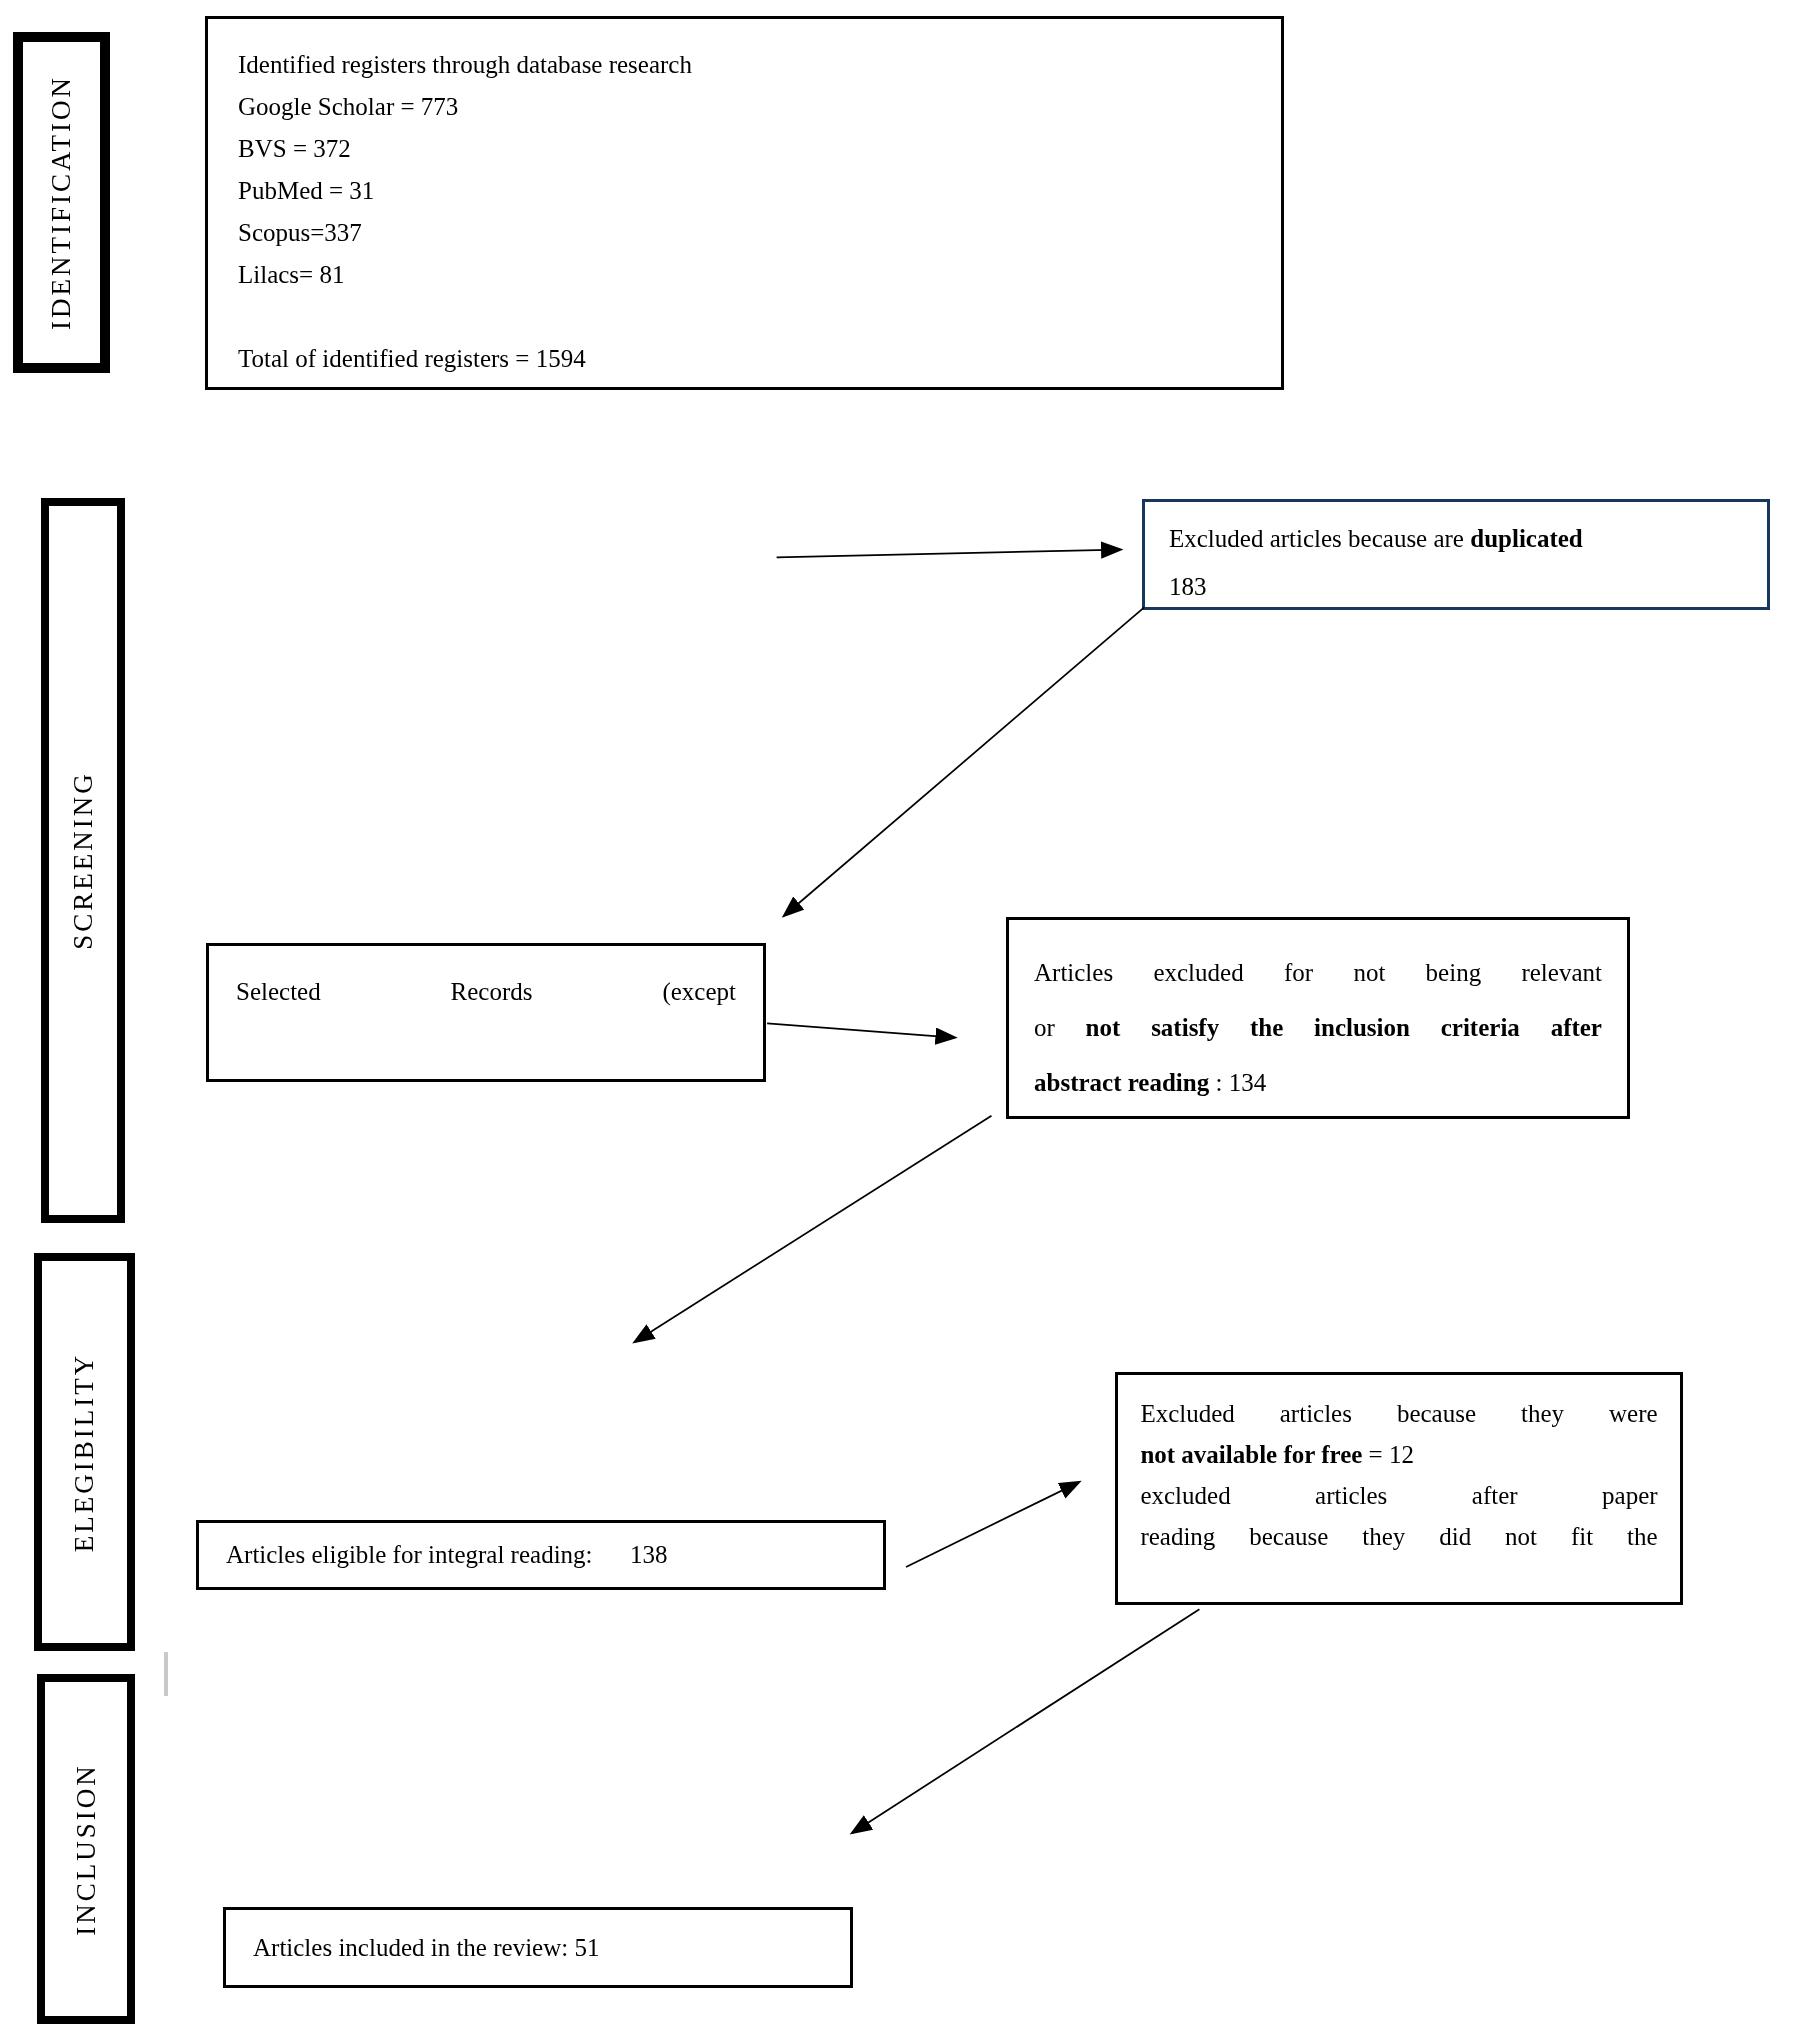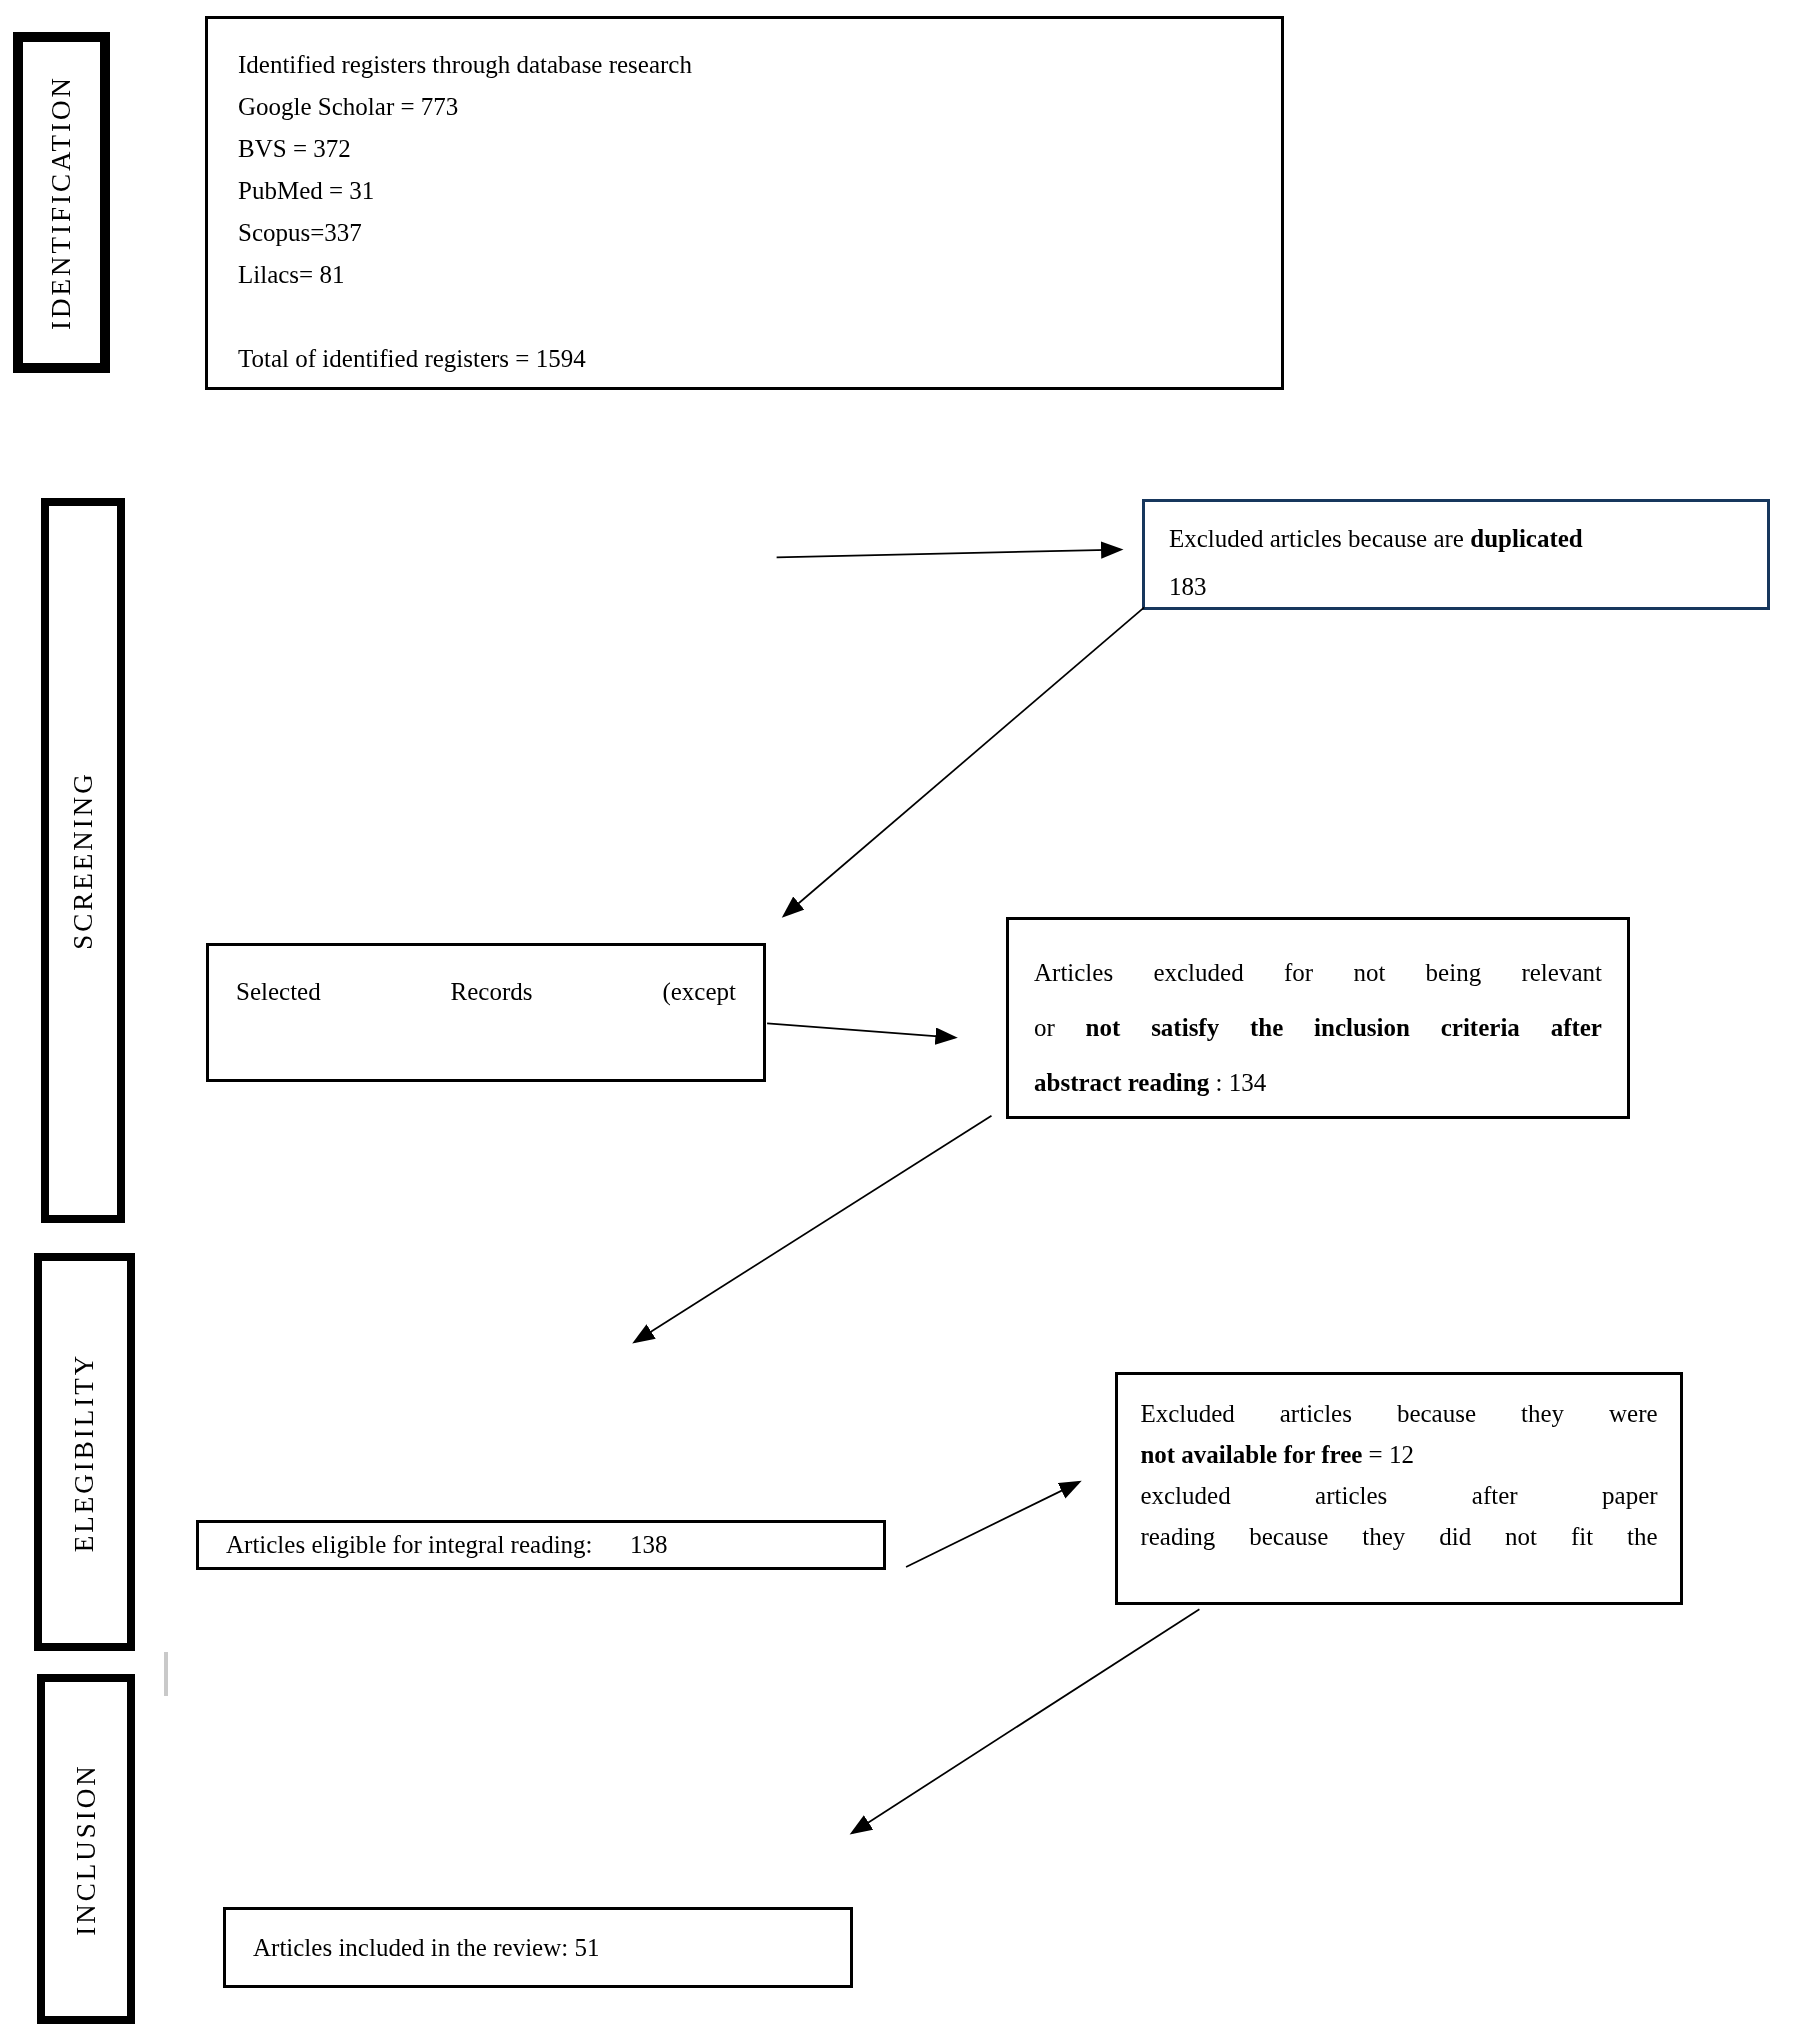--- a/index.html
+++ b/index.html
@@ -39,21 +39,21 @@
     border:3.5px solid #000;
     background:#fff;
     box-sizing:border-box;
     font-size:25px;
   }
   #box-identified{left:205px; top:16.4px;   width:1079px; height:374px; padding:25px 17.3px 0 30px;}
   #box-selected  {left:206px; top:503px; width:560px; height:346px; padding:22.4px 17.3px 0 30px;}
   #box-duplicated{left:1142px;top:499px; width:628px; height:111px; border-color:#17375d; padding:13px 17.3px 0 24px;}
   #box-records   {left:206px; top:943px; width:560px; height:139px; padding:22.4px 27px 0 27px;}
   #box-abstract  {left:1006px;top:917px; width:624px; height:202px; padding:25px 25px 0 25px;}
-  #box-eligible  {left:196px; top:1520px; width:690px; height:50px; display:flex; align-items:center; padding:0 0 0 27px;}
+  #box-eligible  {left:196px; top:1520px; width:690px; height:70px; display:flex; align-items:center; padding:0 0 0 27px;}
   #box-notfree   {left:1115px;top:1372px; width:568px; height:233px; padding:18px 22.4px 0 22.4px;}
   #box-included  {left:223px; top:1866px; width:630px; height:81px; display:flex; align-items:center; padding:0 0 0 27px;margin-top:41px;}
 
   .id-line {height:42px;  line-height:42px;  white-space:pre-wrap;}
   .sel-line{height:44px; line-height:44px; white-space:pre-wrap;}
   .dup-line{height:48px; line-height:48px; white-space:pre-wrap;}
   .rec-line{height:47px; line-height:47px; white-space:pre-wrap;}
   .abs-line{height:55px; line-height:55px; white-space:pre-wrap;}
   .nf-line {height:41px;  line-height:41px;  white-space:pre-wrap;}
 

